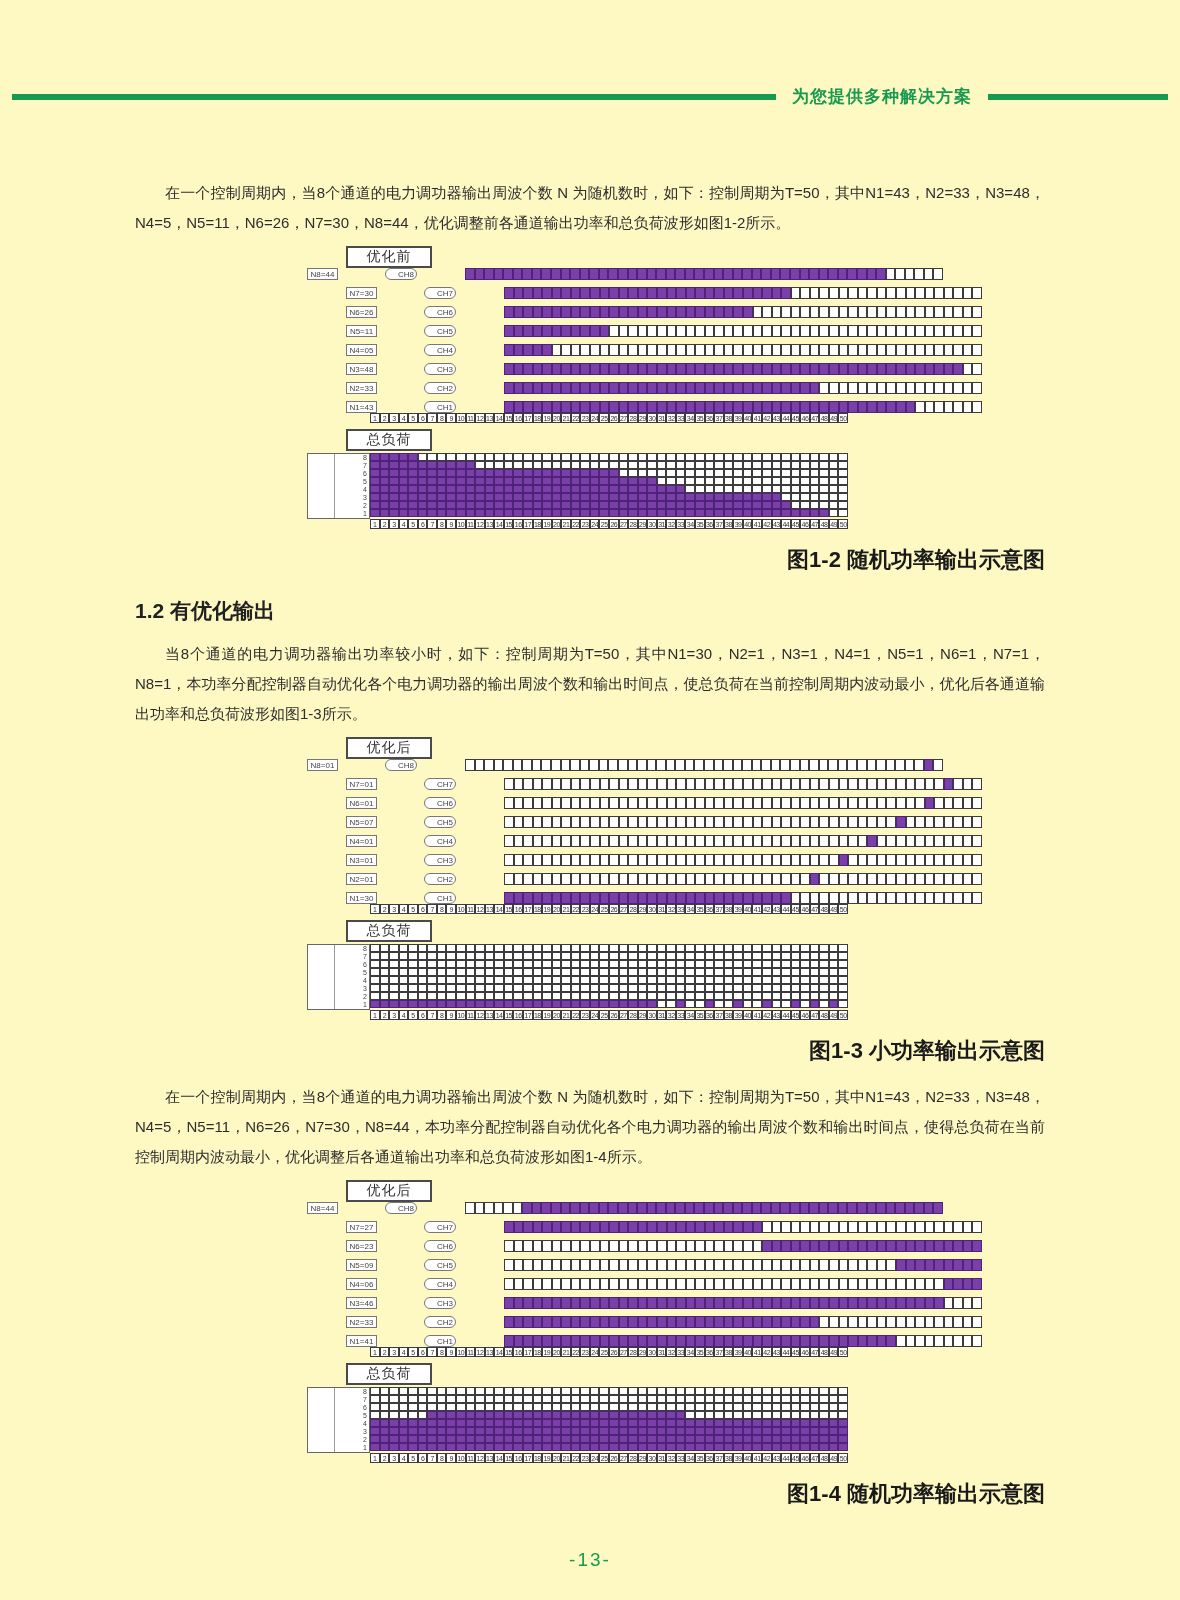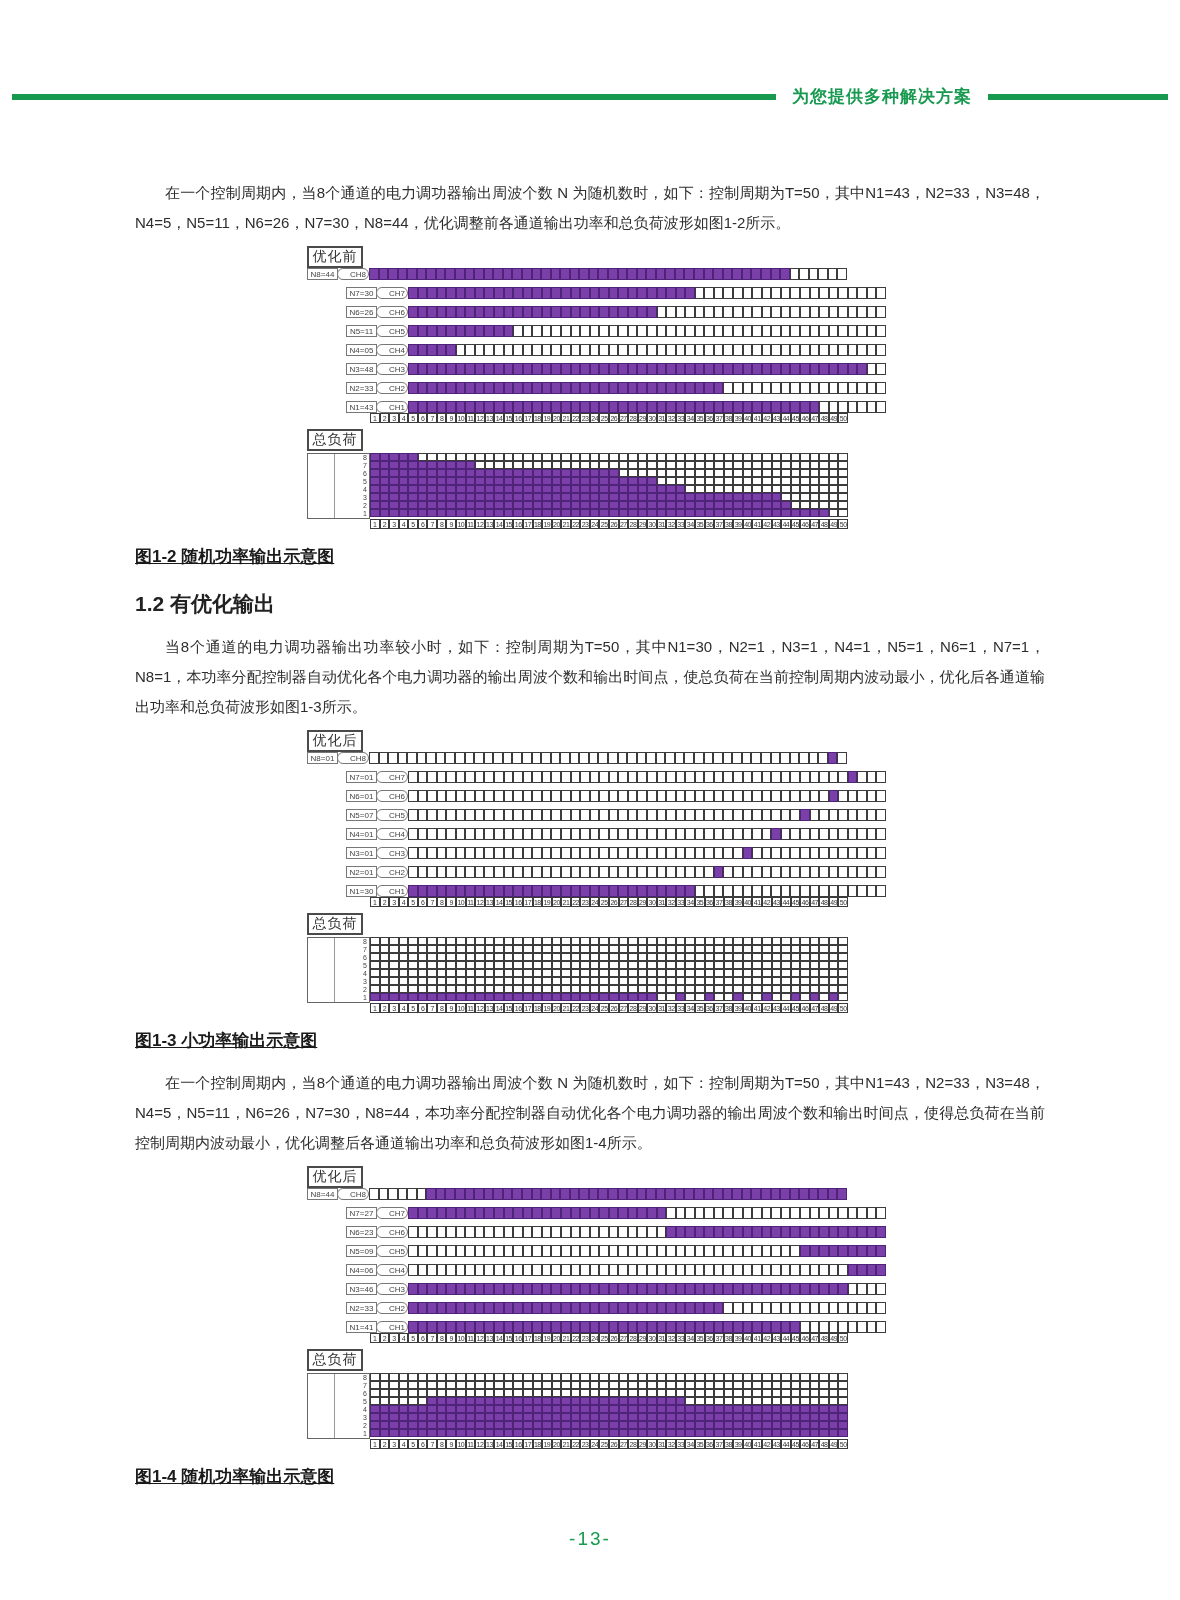--- a/index.html
+++ b/index.html
@@ -1,60 +1,60 @@
 <!DOCTYPE html>
 <html style="--green: #179a4f; --purple: #7b3fa9; --purpleborder: #4f2478; --gridline: #3c3c3c;"><head>
 <meta charset="utf-8">
 <style>
   html,body{margin:0;padding:0;background:#e8e8e8;}
   .page{
-    width:1180px;height:1600px;margin:0 auto;background:#ffffff;
+    width:1180px;height:1600px;margin:0 auto;background:#fef9c3;
     font-family:"Liberation Sans",sans-serif;box-sizing:border-box;
     overflow:hidden;position:relative;
   }
   
   .header{display:flex;align-items:center;gap:16px;padding:85px 12px 0 12px;}
   .rule{height:6px;background:var(--green,#179a4f);}
   .rule-left{flex:1;}
   .rule-right{width:180px;}
   .tagline{color:var(--green,#179a4f);font-size:17px;font-weight:bold;letter-spacing:1px;white-space:nowrap;}
   
   .content{padding:0 135px;}
   .body-text{font-size:15px;line-height:30px;color:#2d2d2d;text-align:justify;text-indent:2em;margin:0;}
   .p1{margin-top:70px;}
   .p2{margin-top:14px;}
   .p3{margin-top:16px;}
   .section-heading{font-size:21px;font-weight:bold;color:#222;margin:22px 0 14px 0;}
   
   .figure{margin-left:172px;margin-top:8px;}
   .fig-title-box{
-    width:56px;height:22px;border:2px solid #4a4a4a;box-sizing:border-box;
+    width:86px;height:22px;border:2px solid #4a4a4a;box-sizing:border-box;
     display:flex;align-items:center;justify-content:center;
-    font-size:14px;color:#333;background:#fff;letter-spacing:1px;
+    font-size:14px;color:#333;background:#fff;letter-spacing:1px;margin-left:39px;
   }
-  .channel-row{display:flex;height:12px;}
+  .channel-row{display:flex;height:12px;gap:48px;}
   .channel-row + .channel-row{margin-top:7px;padding-left:39px;}
   .lbl{box-sizing:border-box;height:12px;border:1px solid #777;font-size:8px;color:#444;
        display:flex;align-items:center;background:#fff;}
   .lbl-n{width:31px;justify-content:center;}
   .lbl-ch{width:32px;justify-content:flex-end;padding-right:2px;margin-left:-1px;border-radius:6px;}
   .grid{display:grid;grid-template-columns:repeat(50,1fr);width:478px;height:12px;}
   .cell{box-shadow:inset 0 0 0 1px var(--gridline,#3c3c3c);background:#fff;}
   .cell.filled{background:var(--purple,#7b3fa9);box-shadow:inset 0 0 0 1px var(--purpleborder,#4f2478);}
   .axis-row{display:grid;grid-template-columns:repeat(50,1fr);width:478px;height:10px;margin-left:63px;}
   .tick{box-shadow:inset 0 0 0 1px var(--gridline,#3c3c3c);font-size:7px;letter-spacing:-0.5px;
         color:#333;display:flex;align-items:center;justify-content:center;overflow:hidden;background:#fff;}
   .load-title{margin-top:6px;}
   .load{display:flex;margin-top:2px;}
   .load-labels{box-sizing:border-box;width:63px;border:1px solid #666;display:flex;flex-direction:column;background:#fff;}
   .load-label-row{display:flex;height:8px;align-items:center;}
   .load-label-spacer{width:26px;height:100%;border-right:1px solid #999;}
   .load-level{flex:1;text-align:right;padding-right:2px;font-size:7px;color:#444;line-height:8px;}
   .load-grid{display:grid;grid-template-columns:repeat(50,1fr);grid-auto-rows:8px;width:478px;}
-  .caption{font-size:17px;font-weight:bold;color:#1a1a1a;text-align:left;margin-top:16px;text-decoration:underline;}
+  .caption{font-size:22px;font-weight:bold;color:#1a1a1a;text-align:right;margin-top:16px;}
   .page-number{color:var(--green,#179a4f);font-size:19px;text-align:center;margin-top:40px;letter-spacing:2px;}
 </style>
 </head>
 <body>
 
 <div class="page">
 
   <div class="header">
     <div class="rule rule-left"></div>
     <div class="tagline">为您提供多种解决方案</div>

